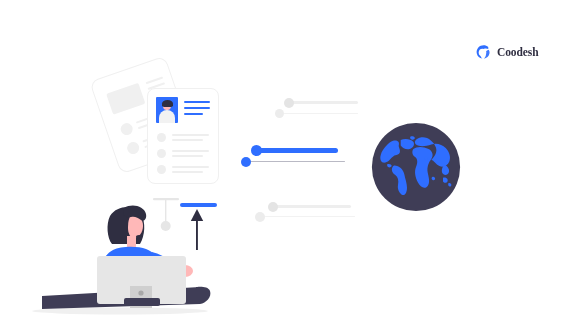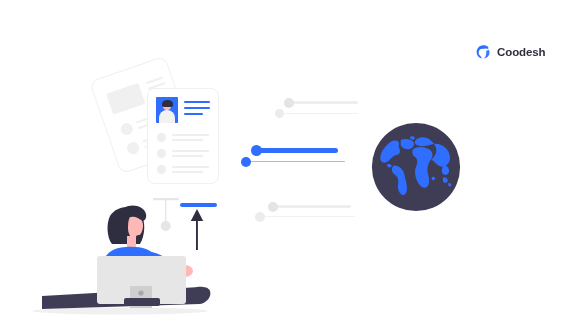--- a/index.html
+++ b/index.html
@@ -26,21 +26,21 @@
     display: flex;
     align-items: center;
     gap: 6px;
   }
   .brand-mark {
     width: 17px;
     height: 17px;
     display: block;
   }
   .brand-text {
-    font-family: Liberation Sans, sans-serif;
+    font-family: Liberation Serif, serif;
     font-size: 11.5px;
     font-weight: 700;
     color: #2f2e41;
     letter-spacing: -0.1px;
     line-height: 1;
   }
 
   
   .globe {
     position: absolute;

